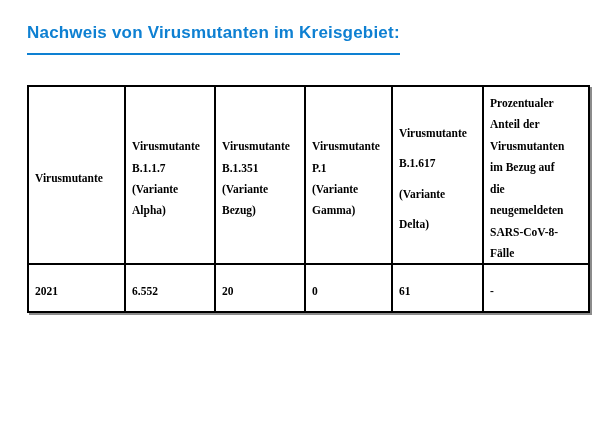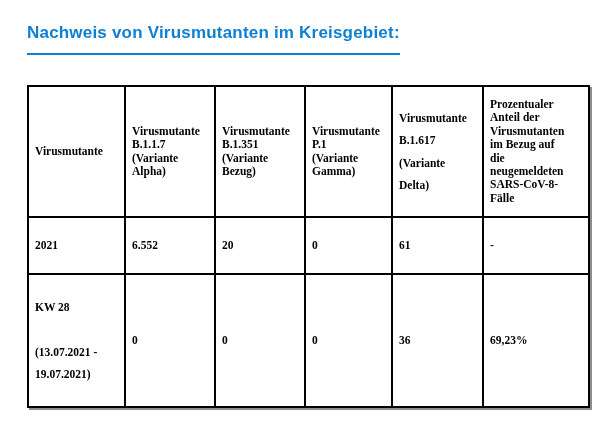--- a/index.html
+++ b/index.html
@@ -46,21 +46,21 @@
     padding:2px 4px 2px 6px;
     font-family:"Liberation Serif", serif;
     font-weight:bold;
     font-size:11.5px;
     color:#000000;
     line-height:1.15;
     overflow:hidden;
   }
   .mutation-table td.tight{line-height:1.17;}
   .mutation-table td.spaced{line-height:1.95;}
-  .mutation-table td div{min-height:1em;}
+  .mutation-table td div{min-height:1em;margin-top:8px;}
 </style>
 </head>
 <body>
 
 <h1 class="page-title"><span class="underlined">Nachweis von Virusmutanten im Kreisgebiet:</span></h1>
 
 <div class="table-wrap">
   <table class="mutation-table">
     <colgroup>
       <col style="width:97px">
@@ -103,58 +103,35 @@
             <div>Prozentualer</div>
             <div>Anteil der</div>
             <div>Virusmutanten</div>
             <div>im Bezug auf</div>
             <div>die</div>
             <div>neugemeldeten</div>
             <div>SARS-CoV-8-</div>
             <div>Fälle</div>
           </td>
       </tr>
-      <tr style="height:57px">
+      <tr style="height:48px">
         <td>
             <div>2021</div>
           </td>
         <td>
             <div>6.552</div>
           </td>
         <td>
             <div>20</div>
           </td>
         <td>
             <div>0</div>
           </td>
         <td>
             <div>61</div>
           </td>
         <td>
             <div>-</div>
           </td>
       </tr>
-      <tr style="height:133px">
-        <td class="spaced">
-            <div>KW 28</div>
-            <div>&nbsp;</div>
-            <div>(13.07.2021 -</div>
-            <div>19.07.2021)</div>
-          </td>
-        <td>
-            <div>0</div>
-          </td>
-        <td>
-            <div>0</div>
-          </td>
-        <td>
-            <div>0</div>
-          </td>
-        <td>
-            <div>36</div>
-          </td>
-        <td>
-            <div>69,23%</div>
-          </td>
-      </tr>
     </tbody>
   </table>
 </div>
 
 </body></html>

